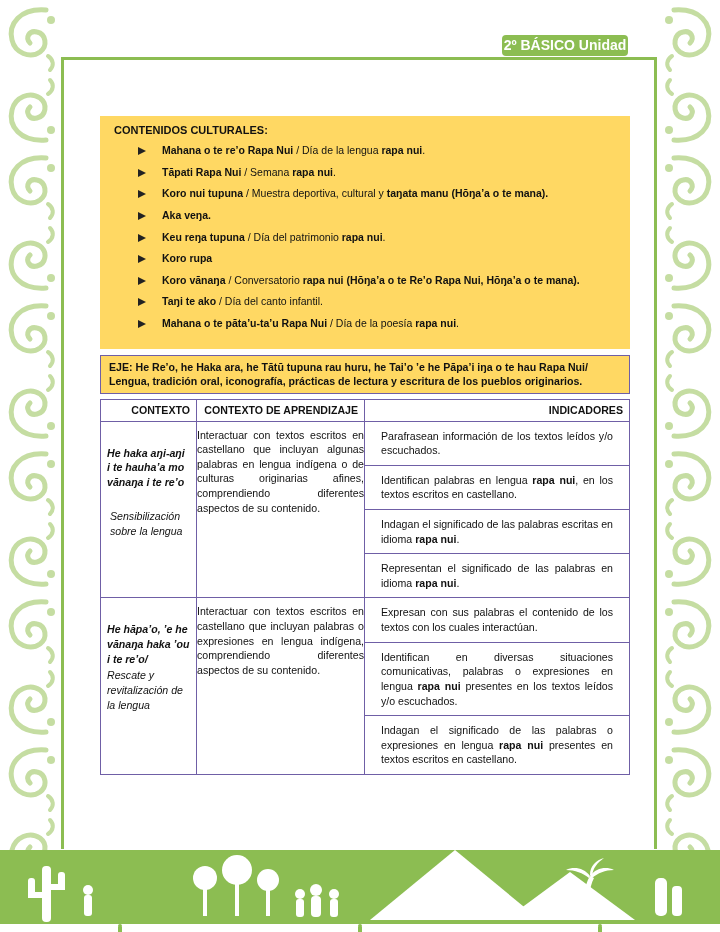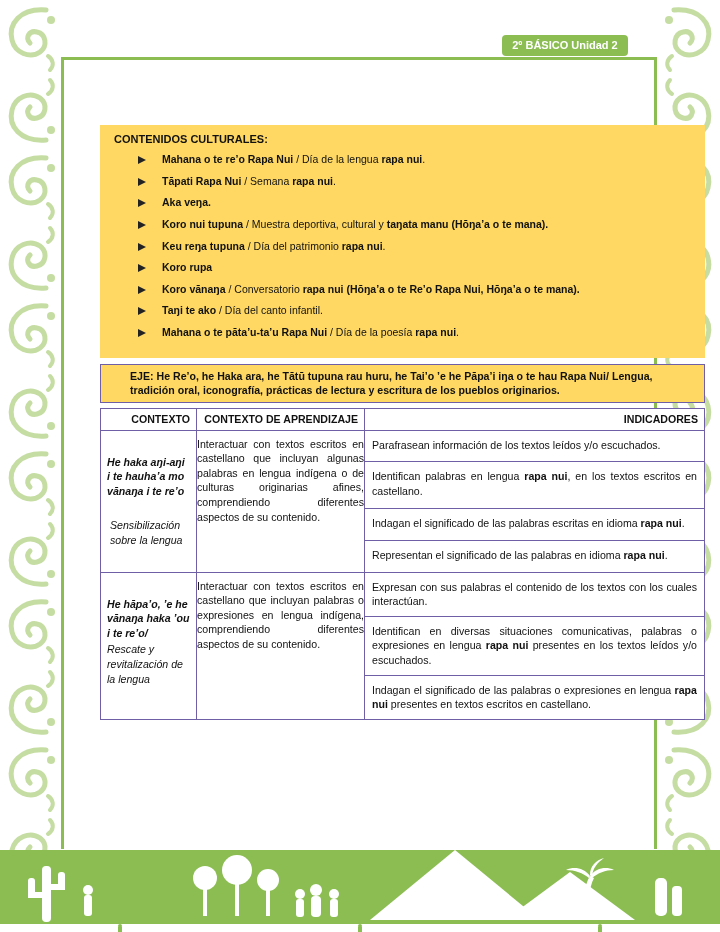--- a/index.html
+++ b/index.html
@@ -21,49 +21,49 @@
   .koru.thin{stroke-width:4;}
   .koru-dot{fill:var(--light-green);}
 
   .frame-top{position:absolute;left:61px;top:57px;width:596px;height:3px;background:var(--green);}
   .frame-left{position:absolute;left:61px;top:57px;width:3px;height:792px;background:var(--green);}
   .frame-right{position:absolute;left:654px;top:57px;width:3px;height:792px;background:var(--green);}
 
   .badge{
     position:absolute;left:502px;top:35px;width:126px;height:21px;
     background:var(--green);border-radius:4px;color:#fff;
-    font-size:11px;font-weight:bold;text-align:center;line-height:21px;
+    font-size:14px;font-weight:bold;text-align:center;line-height:21px;
   }
 
-  .content{position:absolute;left:100px;top:125px;width:605px;}
+  .content{position:absolute;left:100px;top:116px;width:530px;}
 
   .cultural{background:var(--yellow);padding:8px 12px 10px 12px;}
   .cultural h3{font-size:11px;font-weight:bold;margin:0 0 8px 2px;}
   .cultural ul{list-style:none;padding-left:26px;}
   .cultural li{position:relative;padding-left:24px;margin:8px 0;font-size:10.5px;line-height:1.3;}
   .cultural li::before{
     content:"";position:absolute;left:0;top:3px;width:0;height:0;
     border-left:8px solid #222;border-top:4.5px solid transparent;border-bottom:4.5px solid transparent;
   }
   .b{font-weight:bold;}
 
   .eje{margin-top:6px;background:var(--yellow);border:1px solid var(--purple);padding:4px 8px;}
-  .eje p{font-size:10.6px;font-weight:bold;line-height:1.38;margin-left:21px;}
+  .eje p{font-size:10.6px;font-weight:bold;line-height:1.38;}
 
   .curr-table{margin-top:5px;width:100%;border-collapse:collapse;}
   .curr-table th,.curr-table td{border:1px solid var(--purple);vertical-align:top;font-size:10.6px;line-height:1.38;background:#fff;}
   .curr-table th{text-align:right;font-weight:bold;padding:3px 6px;}
   th.w-ctx{width:96px;}
   th.w-obj{width:168px;}
   td.ctx{padding:24px 6px;font-style:italic;}
   .ctx-title{font-weight:bold;}
   .ctx-sub{margin-top:2px;}
   .ctx-sub.gap{margin-top:20px;padding-left:3px;}
   td.obj{padding:6px 0;text-align:justify;}
-  td.ind{padding:7px 7px;text-align:justify;}
+  td.ind{padding:7px 16px;text-align:justify;}
 
   .footer{position:absolute;left:0;bottom:0;width:720px;height:112px;}
   .fill-green{fill:var(--green);}
   .fill-white{fill:#fff;}
 </style>
 </head>
 <body>
 
 <div class="page">
 
@@ -208,22 +208,22 @@
 
   <div class="badge">2º BÁSICO Unidad 2</div>
 
   <div class="content">
 
     <section class="cultural">
       <h3>CONTENIDOS CULTURALES:</h3>
       <ul id="cultural-list">
           <li><span class="b">Mahana o te re’o Rapa Nui</span><span> / Día de la lengua </span><span class="b">rapa nui</span><span>.</span></li>
           <li><span class="b">Tāpati Rapa Nui</span><span> / Semana </span><span class="b">rapa nui</span><span>.</span></li>
+          <li><span class="b">Koro nui tupuna</span><span> / Muestra deportiva, cultural y </span><span class="b">taŋata manu (Hōŋa’a o te mana).</span></li>
           <li><span class="b">Aka veŋa.</span></li>
-          <li><span class="b">Koro nui tupuna</span><span> / Muestra deportiva, cultural y </span><span class="b">taŋata manu (Hōŋa’a o te mana).</span></li>
           <li><span class="b">Keu reŋa tupuna</span><span> / Día del patrimonio </span><span class="b">rapa nui</span><span>.</span></li>
           <li><span class="b">Koro rupa</span></li>
           <li><span class="b">Koro vānaŋa</span><span> / Conversatorio </span><span class="b">rapa nui (Hōŋa’a o te Re’o Rapa Nui, Hōŋa’a o te mana).</span></li>
           <li><span class="b">Taŋi te ako</span><span> / Día del canto infantil.</span></li>
           <li><span class="b">Mahana o te pāta’u-ta’u Rapa Nui</span><span> / Día de la poesía </span><span class="b">rapa nui</span><span>.</span></li>
         </ul>
     </section>
 
     <section class="eje">
       <p>EJE: He Re’o, he Haka ara, he Tātū tupuna rau huru, he Tai’o ’e he Pāpa’i iŋa o te hau Rapa Nui/ Lengua, tradición oral, iconografía, prácticas de lectura y escritura de los pueblos originarios.</p>

